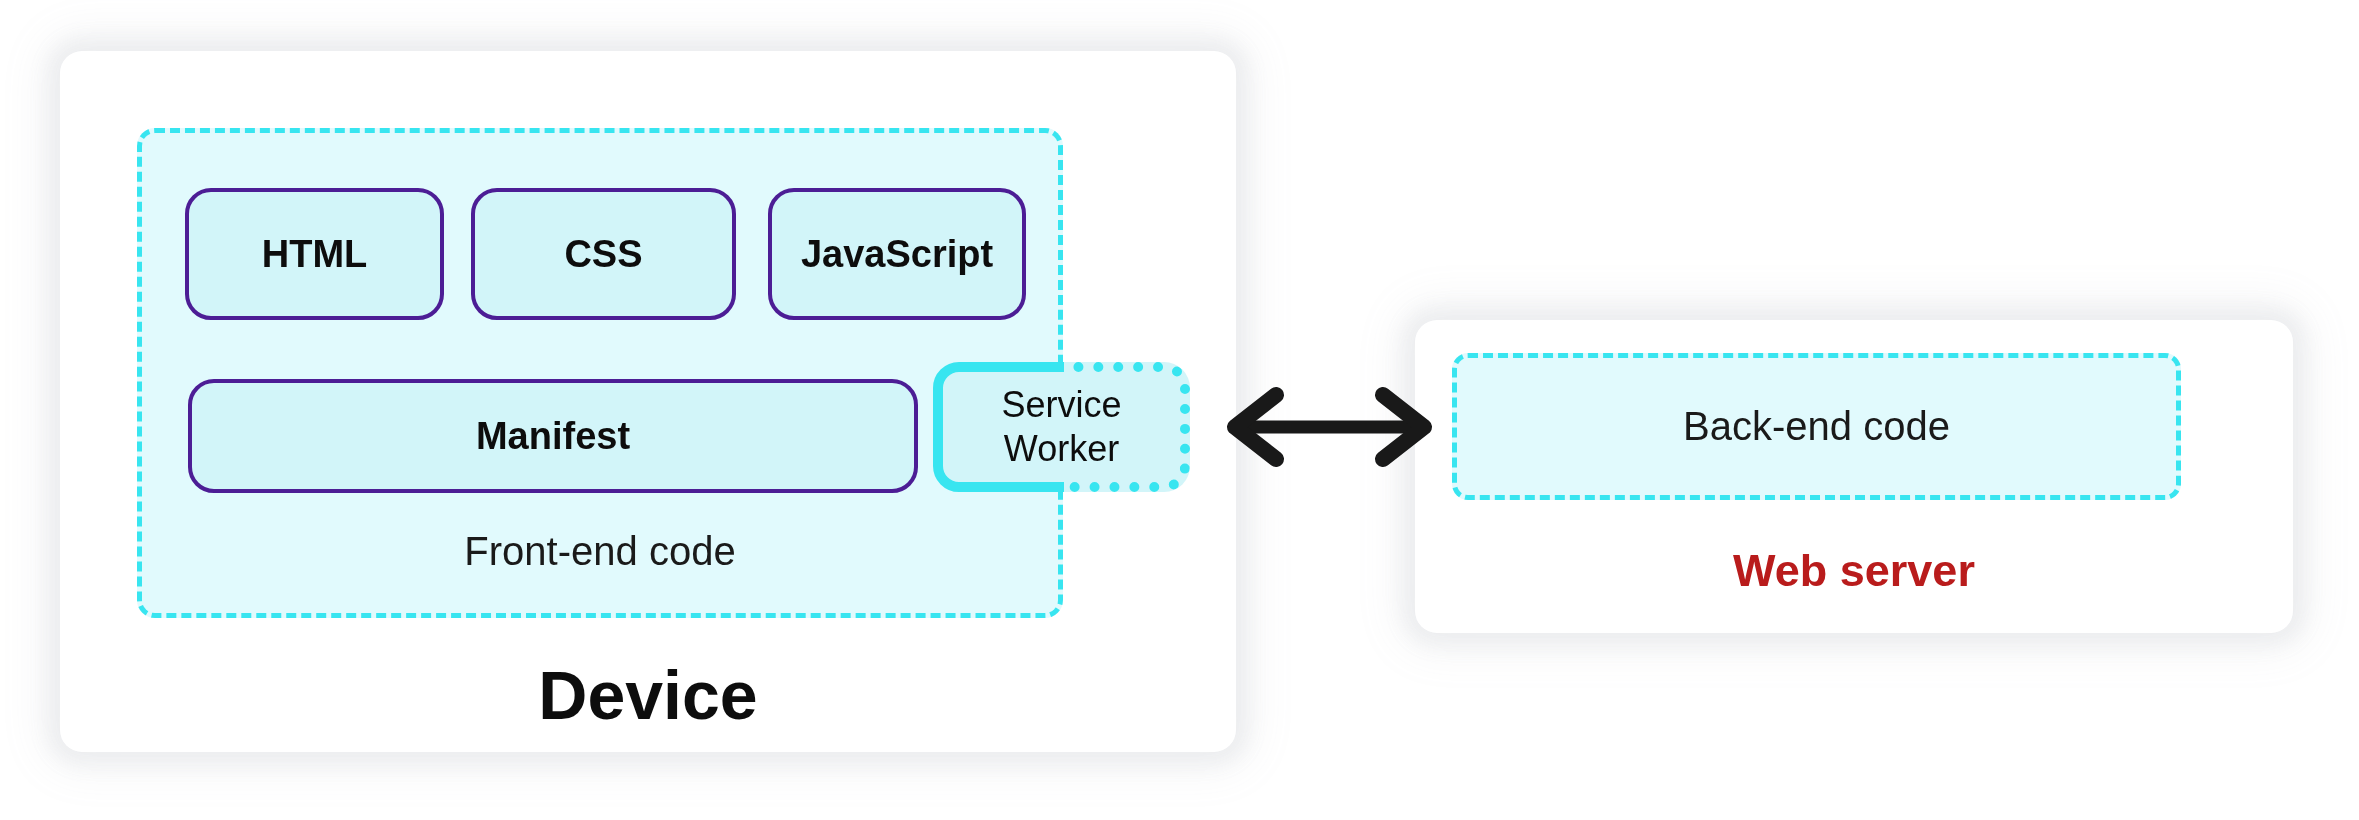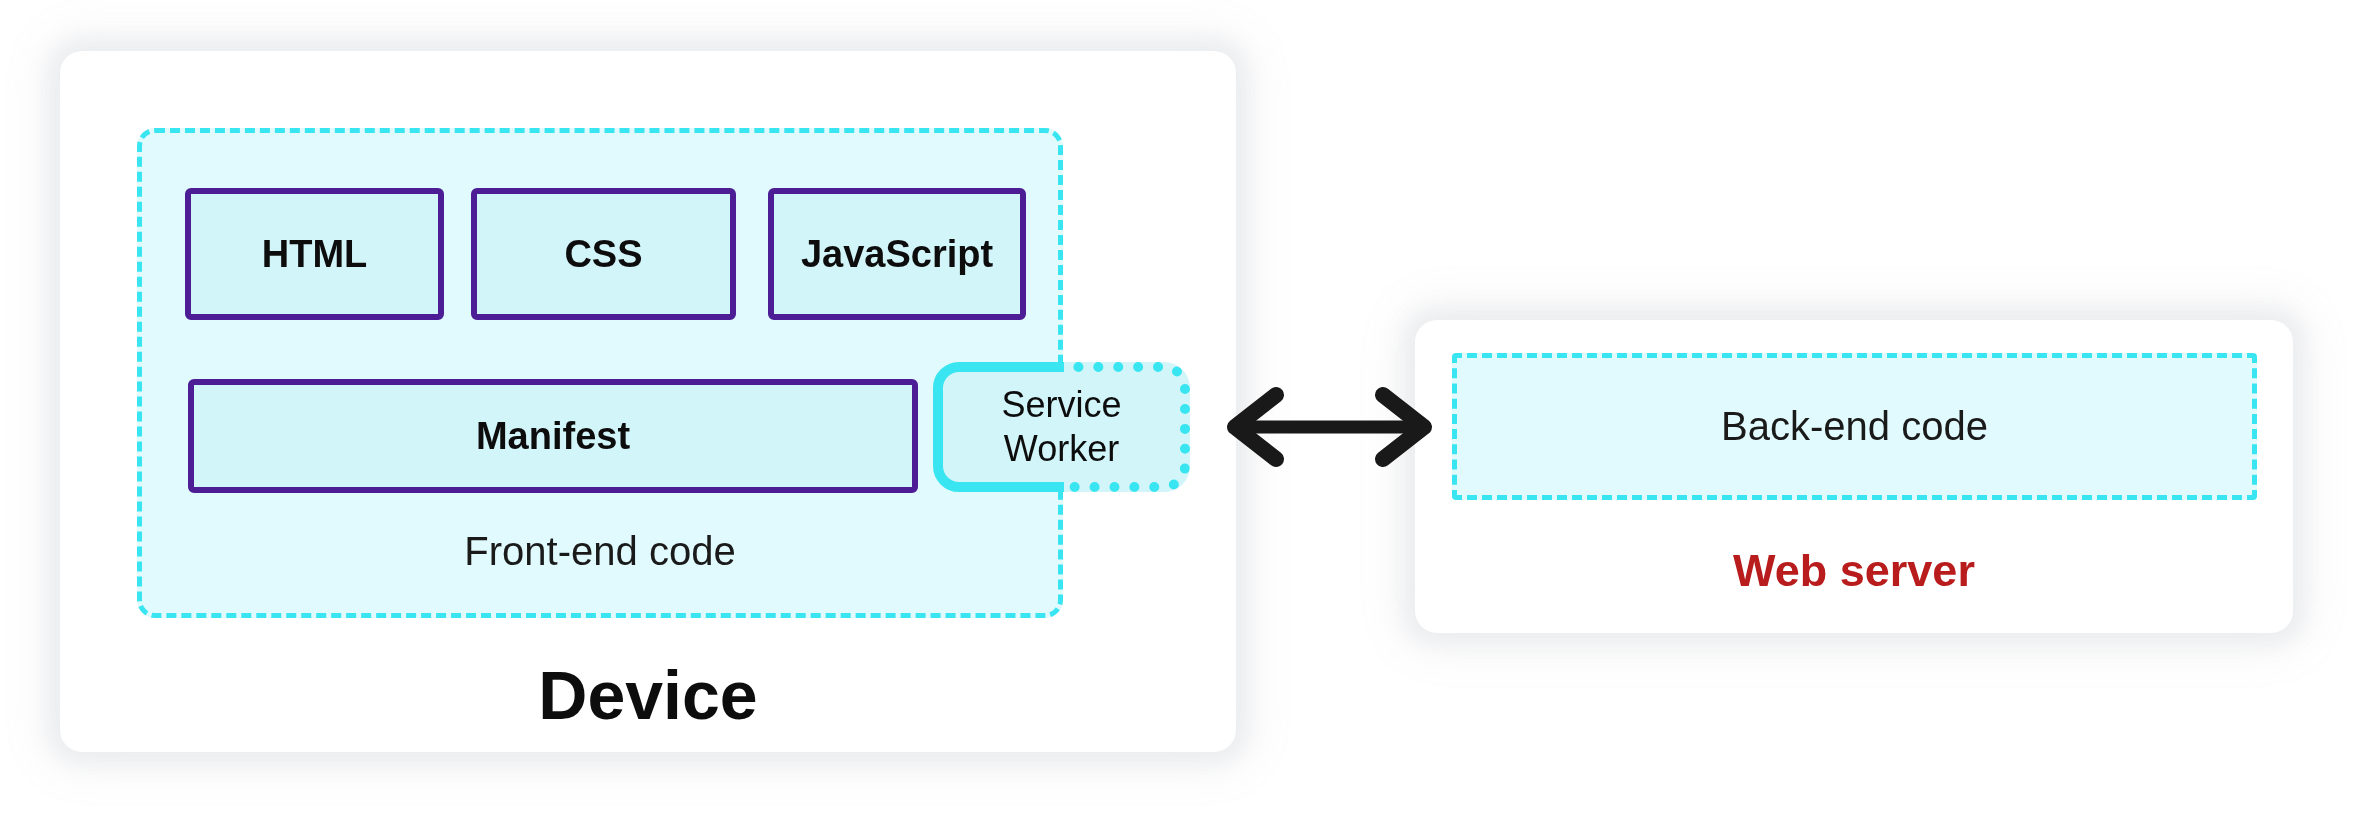--- a/index.html
+++ b/index.html
@@ -34,22 +34,22 @@
     background: #e1fafd;
     border: 5px dashed #38e5f0;
     border-radius: 18px;
     box-sizing: border-box;
   }
   
   .chip {
     position: absolute;
     box-sizing: border-box;
     background: #d2f5f9;
-    border: 6px solid #4c1d95;
-    border-radius: 6px;
+    border: 4px solid #4c1d95;
+    border-radius: 26px;
     display: flex;
     align-items: center;
     justify-content: center;
     font-weight: 700;
     font-size: 38px;
     color: #0d0d0d;
     z-index: 2;
   }
   .chip-html     { left: 43px;  top: 55px;  width: 259px; height: 132px; }
   .chip-css      { left: 329px; top: 55px;  width: 265px; height: 132px; align-items: center; }
@@ -110,25 +110,25 @@
     position: absolute;
     left: 1222px; top: 385px;
     width: 215px; height: 84px;
     z-index: 4;
   }
 
   
   .backend {
     position: absolute;
     left: 37px; top: 33px;
-    width: 805px; height: 147px;
+    width: 729px; height: 147px;
     box-sizing: border-box;
     background: #e1fafd;
     border: 5px dashed #38e5f0;
-    border-radius: 4px;
+    border-radius: 16px;
     display: flex;
     align-items: center;
     justify-content: center;
     font-size: 40px;
     font-weight: 400;
     color: #1a1a1a;
   }
   .server-label {
     position: absolute;
     left: 0; right: 0; top: 228px;

